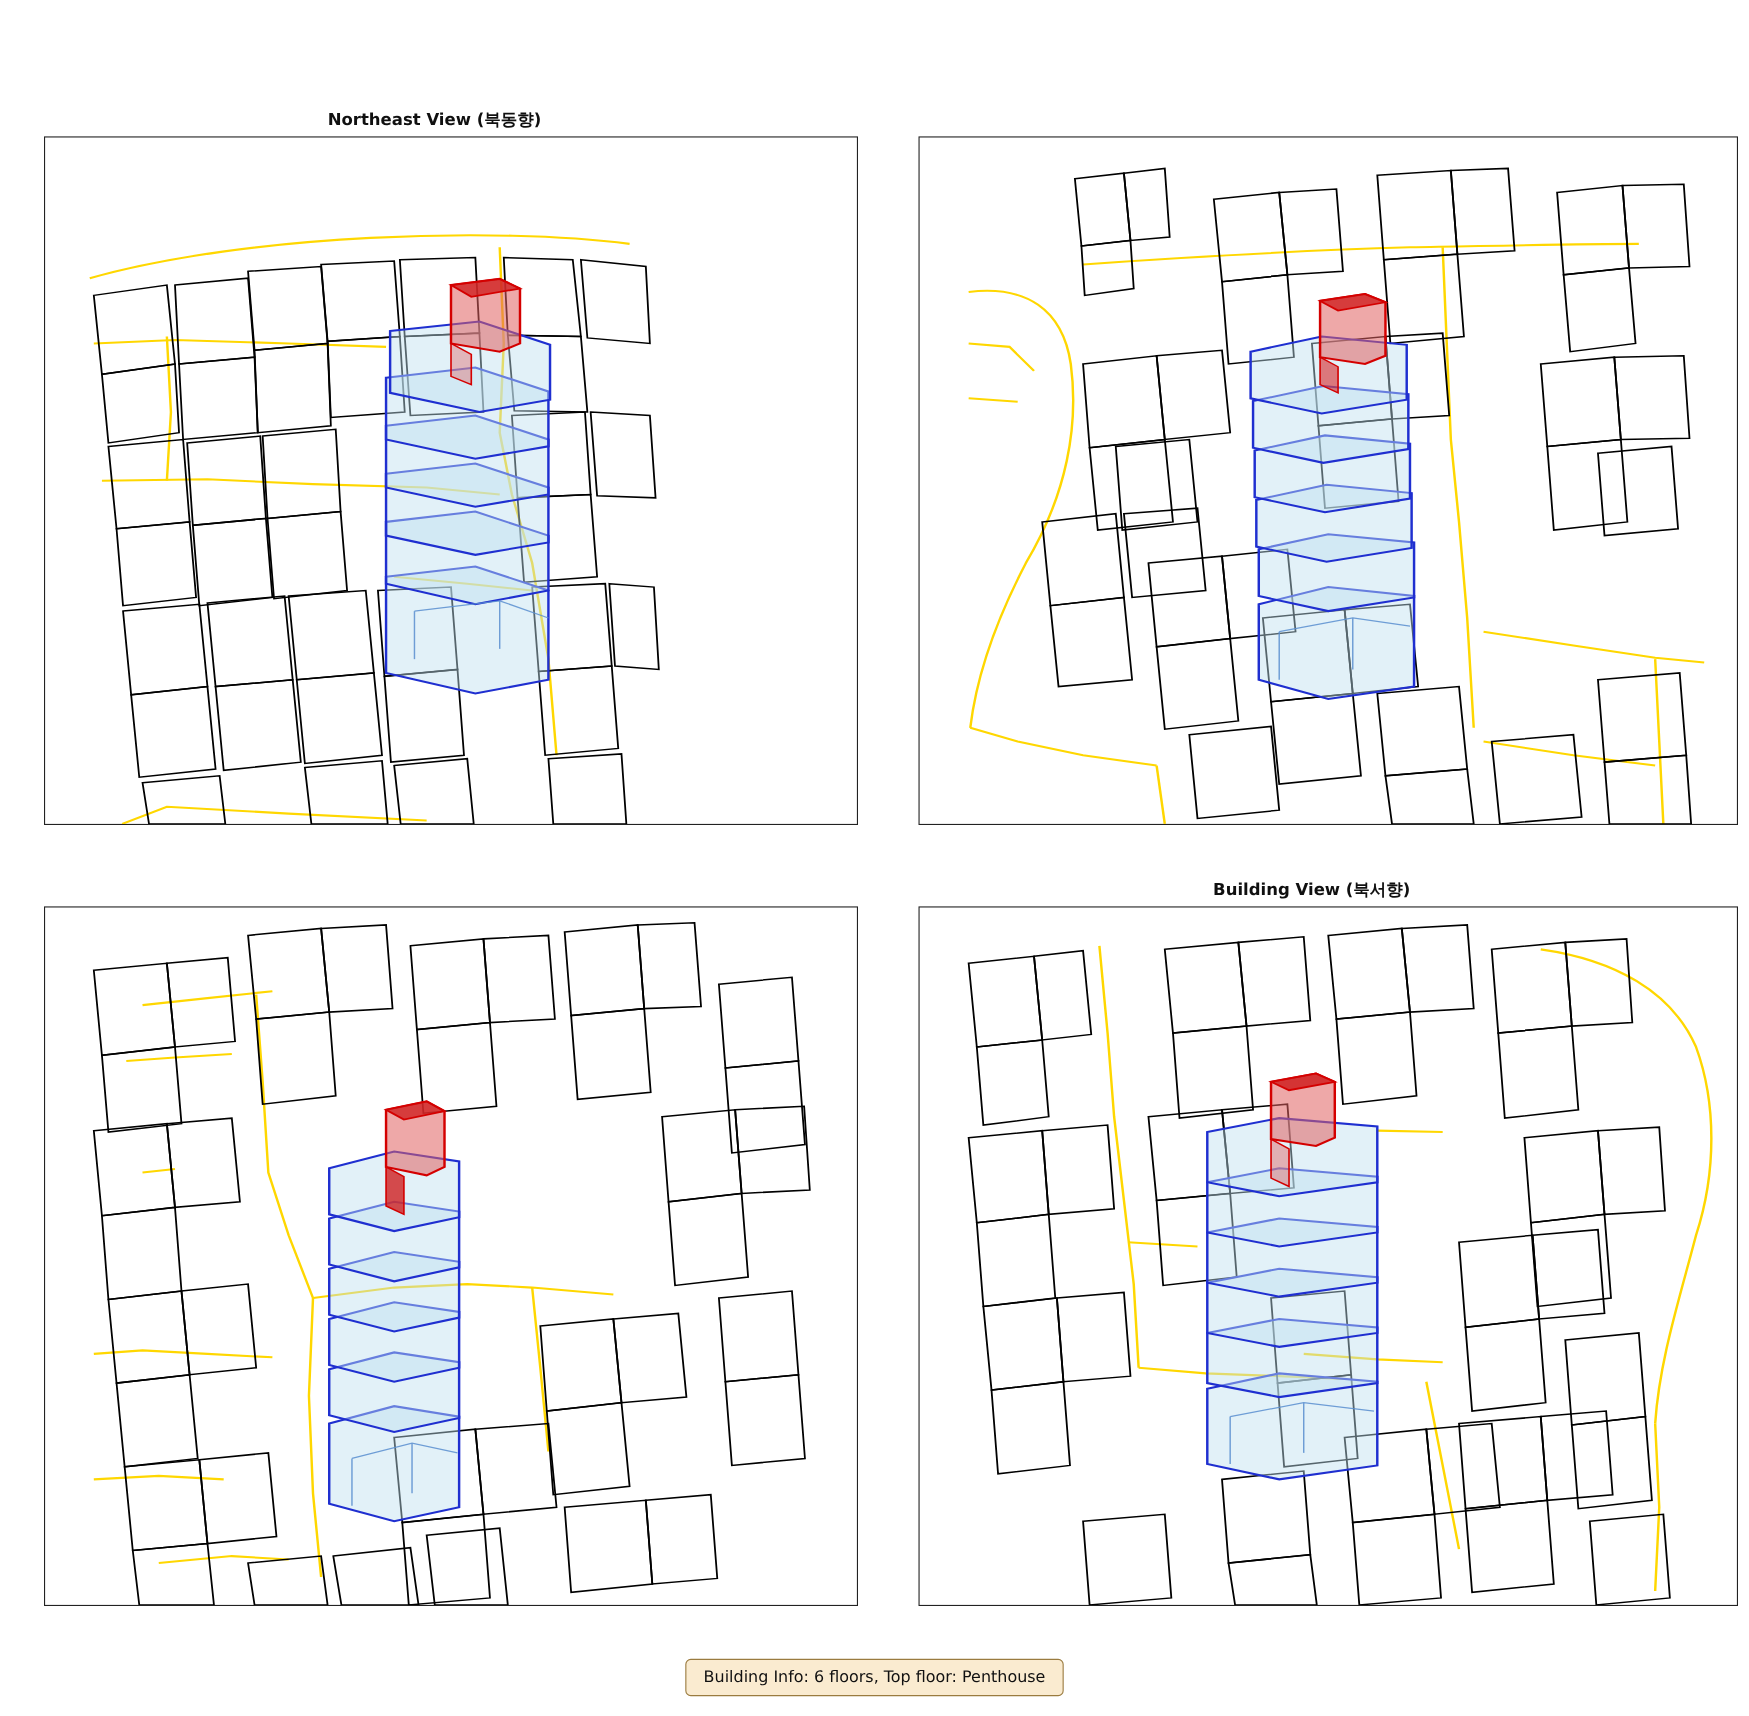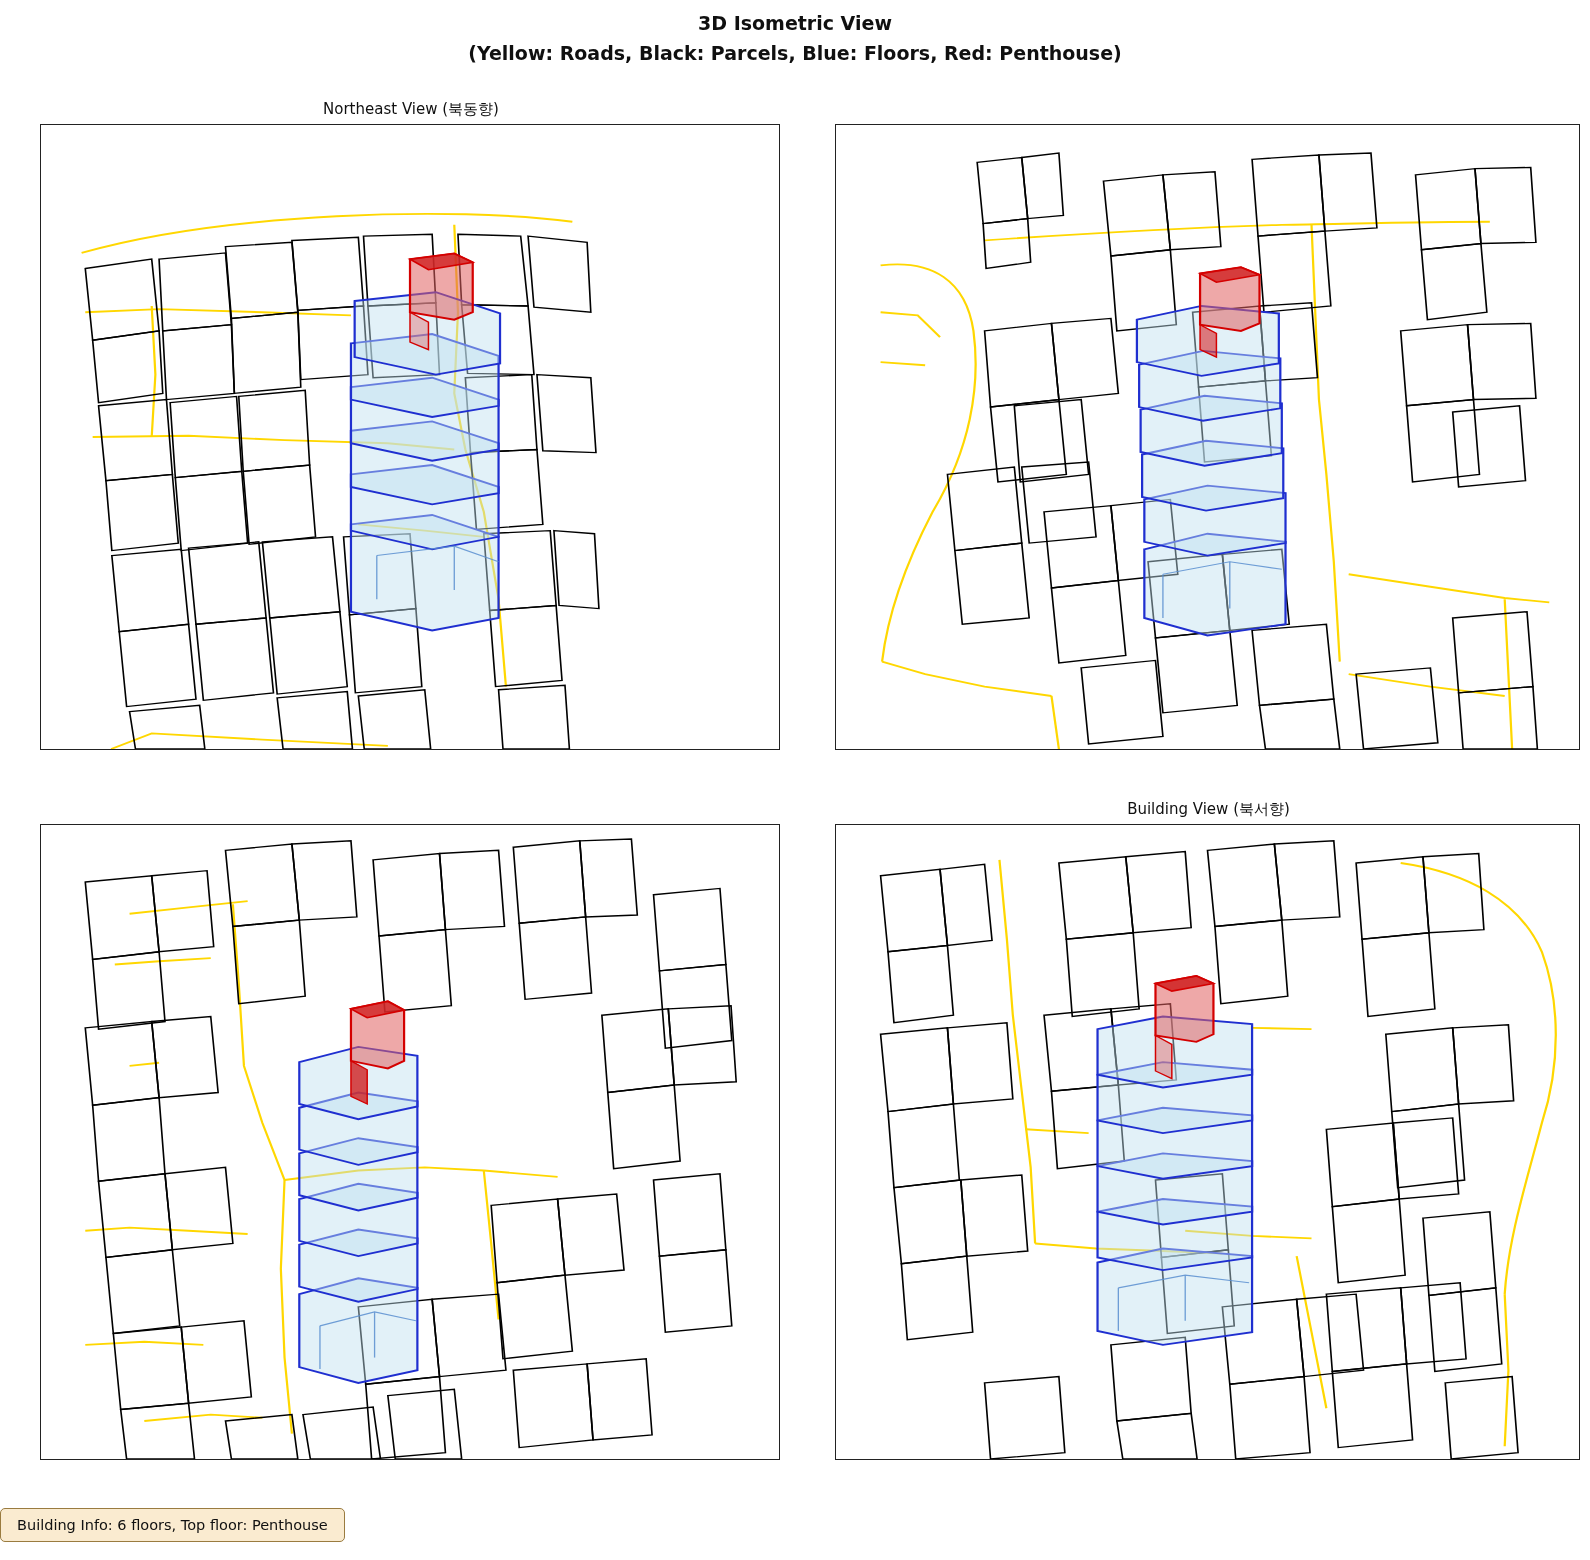--- a/index.html
+++ b/index.html
@@ -6,45 +6,41 @@
   body{width:1590px;height:1560px;font-family:"DejaVu Sans",sans-serif;color:#111;}
   .page{position:relative;width:1590px;height:1560px;}
   .suptitle{
     position:absolute;left:0;top:8px;width:1590px;text-align:center;
     font-size:19px;font-weight:bold;line-height:30px;color:#101010;
   }
   .suptitle .l2{display:block;}
   .grid{position:absolute;left:0;top:100px;width:1590px;height:1400px;}
   .panel{position:absolute;}
   .panel-title{
-    position:absolute;left:16px;top:0;width:100%;text-align:center;
-    font-size:15px;font-weight:normal;color:#101010;
+    position:absolute;left:0;top:0;width:100%;text-align:center;
+    font-size:15px;font-weight:bold;color:#101010;
   }
   .axes{
     position:absolute;left:40px;top:24px;right:10px;bottom:40px;
     border:1.2px solid #222;background:#fff;overflow:hidden;
   }
   .axes svg{display:block;width:100%;height:100%;}
   .footer{
-    position:absolute;left:0;bottom:18px;width:1590px;text-align:left;
+    position:absolute;left:0;bottom:18px;width:1590px;text-align:center;
   }
   .info-box{
     display:inline-block;padding:8px 16px;font-size:14.5px;color:#111;
     background:#faebd0;border:1px solid #9a7b3f;border-radius:5px;
   }
 </style>
 </head>
 <body>
 
 <div class="page">
 
-  <div class="suptitle">
-    <span>3D Isometric View</span>
-    <span class="l2">(Yellow: Roads, Black: Parcels, Blue: Floors, Red: Penthouse)</span>
-  </div>
 
   <div class="grid">
 
     <div class="panel" style="left:0px;top:0px;width:790px;height:690px;">
       <div class="panel-title">Northeast View (북동향)</div>
       <div class="axes">
 
         <svg viewBox="0 0 1000 1000" preserveAspectRatio="none">
           <g fill="none" stroke="#FFD700" stroke-width="3">
             <path d="M55 205 C 250 140, 560 130, 720 155"></path>

